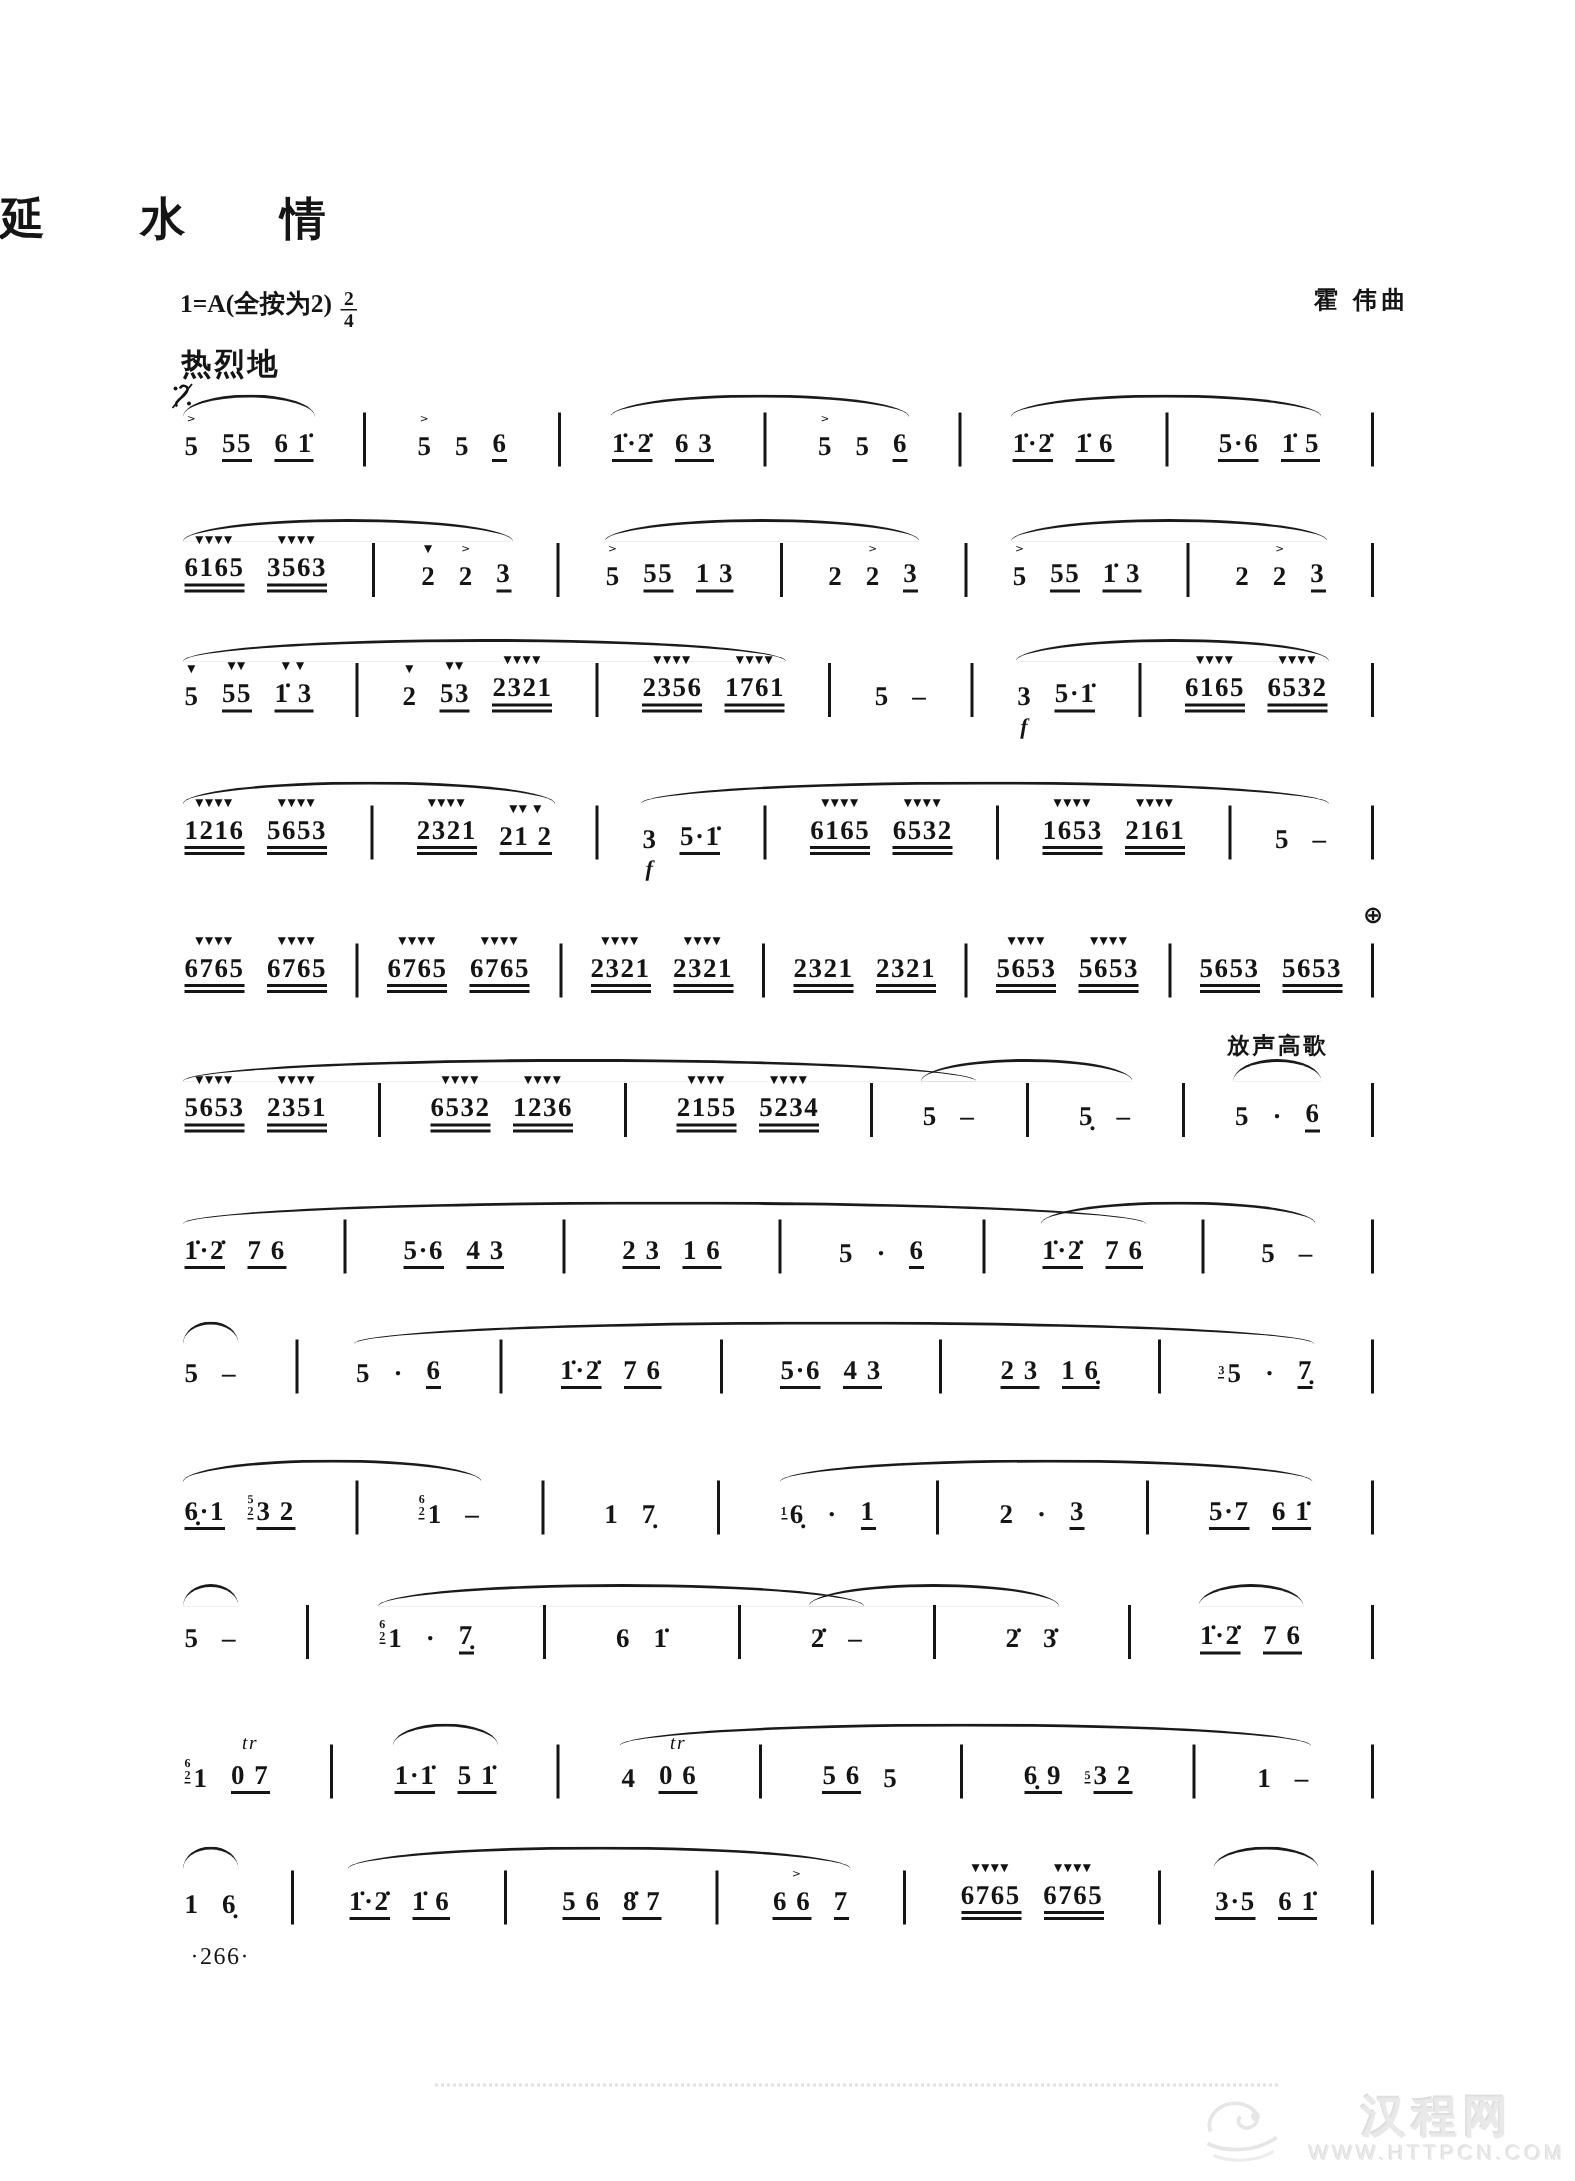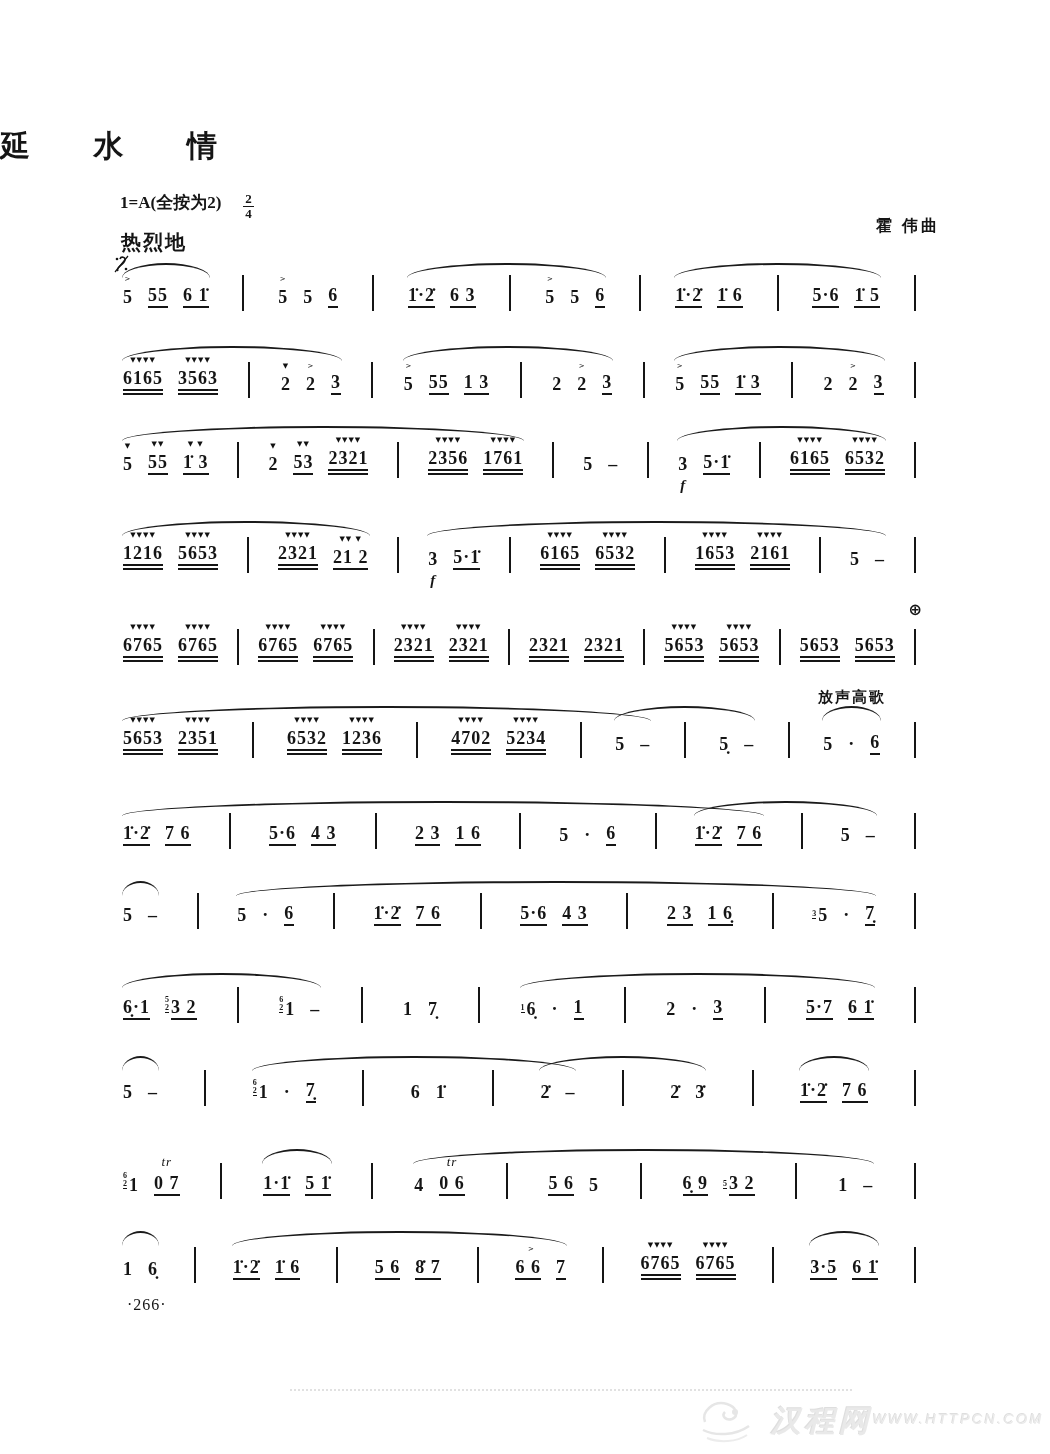--- a/index.html
+++ b/index.html
@@ -4,25 +4,25 @@
 <style>
   html,body{margin:0;padding:0;}
   body{
     width:1050px;height:1454px;position:relative;background:#ffffff;
     font-family:"Liberation Serif",serif;color:#151515;overflow:hidden;
   }
   .title{
     position:absolute;top:126px;left:0;width:100%;text-align:left;
     font-size:30px;font-weight:bold;word-spacing:52px;letter-spacing:2px;
   }
-  .keyrow{position:absolute;top:188px;left:120px;font-size:17px;font-weight:bold;display:flex;align-items:center;gap:20px;}
+  .keyrow{position:absolute;top:188px;left:120px;font-size:17px;font-weight:bold;display:flex;align-items:center;gap:4px;}
   .frac{display:inline-flex;flex-direction:column;font-size:13px;line-height:1.05;text-align:center;margin-left:2px;transform:translateY(4px);}
   .frac i{font-style:normal;font-weight:bold;padding:0 2px;}
   .frac i:first-child{border-bottom:1.5px solid #151515;}
-  .composer{position:absolute;top:216px;left:876px;font-size:16px;font-weight:bold;letter-spacing:3px;}
+  .composer{position:absolute;top:190px;left:876px;font-size:16px;font-weight:bold;letter-spacing:3px;}
   .tempo{position:absolute;top:229px;left:121px;font-size:20px;font-weight:bold;letter-spacing:2px;}
   #score{position:absolute;left:0;top:0;width:100%;height:100%;}
   .sline{position:absolute;left:118px;width:798px;height:72px;}
   .mrow{display:flex;justify-content:space-between;align-items:flex-end;width:100%;}
   .measure{display:flex;align-items:flex-end;gap:15px;padding:0 5px;}
   .bar{width:2px;height:36px;background:#151515;align-self:flex-end;margin-bottom:-3px;}
   .tok{display:inline-flex;align-items:flex-end;position:relative;padding-top:24px;}
   .main{
     font-size:18px;font-weight:bold;line-height:1;white-space:pre;
     letter-spacing:1px;font-family:"Liberation Serif",serif;padding-bottom:2px;
@@ -44,22 +44,22 @@
   }
   .cue{position:absolute;top:-17px;font-size:15px;font-weight:bold;letter-spacing:2px;}
   .segno{position:absolute;left:-4px;top:-8px;}
   .coda{position:absolute;right:-6px;top:-12px;font-size:16px;font-weight:bold;font-family:"DejaVu Sans",sans-serif;}
   .pagenum{position:absolute;left:127px;top:1296px;font-size:16px;letter-spacing:1px;}
   .dotline{position:absolute;left:290px;top:1389px;width:562px;border-top:2px dotted #c9c9c9;opacity:.55;}
   .watermark{
     position:absolute;right:6px;bottom:6px;display:flex;align-items:center;gap:8px;
     color:#e9e9e9;user-select:none;
   }
-  .wm-text{display:flex;align-items:center;line-height:1.1;
-    text-shadow:-1px -1px 0 #dedede,1px 1px 0 #ffffff;font-style:italic;}
+  .wm-text{display:flex;flex-direction:column;align-items:center;line-height:1.1;
+    text-shadow:-1px -1px 0 #dedede,1px 1px 0 #ffffff;}
   .wm-name{font-size:30px;font-weight:bold;letter-spacing:4px;}
   .wm-url{font-size:14px;letter-spacing:2.5px;font-family:"Liberation Sans",sans-serif;}
 </style>
 </head>
 <body>
 
 <div class="title">延 水 情</div>
 
 <div class="keyrow">
   <span>1=A(全按为2)</span>
@@ -469,21 +469,21 @@
           </span>
           <span class="tok">
             <span class="art">▼▼▼▼</span>
             <span class="main u2">1236</span>
           </span>
         </div>
         <div class="bar"></div>
         <div class="measure">
           <span class="tok">
             <span class="art">▼▼▼▼</span>
-            <span class="main u2">4702</span>
+            <span class="main u2">2155</span>
           </span>
           <span class="tok">
             <span class="art">▼▼▼▼</span>
             <span class="main u2">5234</span>
           </span>
         </div>
         <div class="bar"></div>
         <div class="measure">
           <span class="tok">
             <span class="main">5</span>

